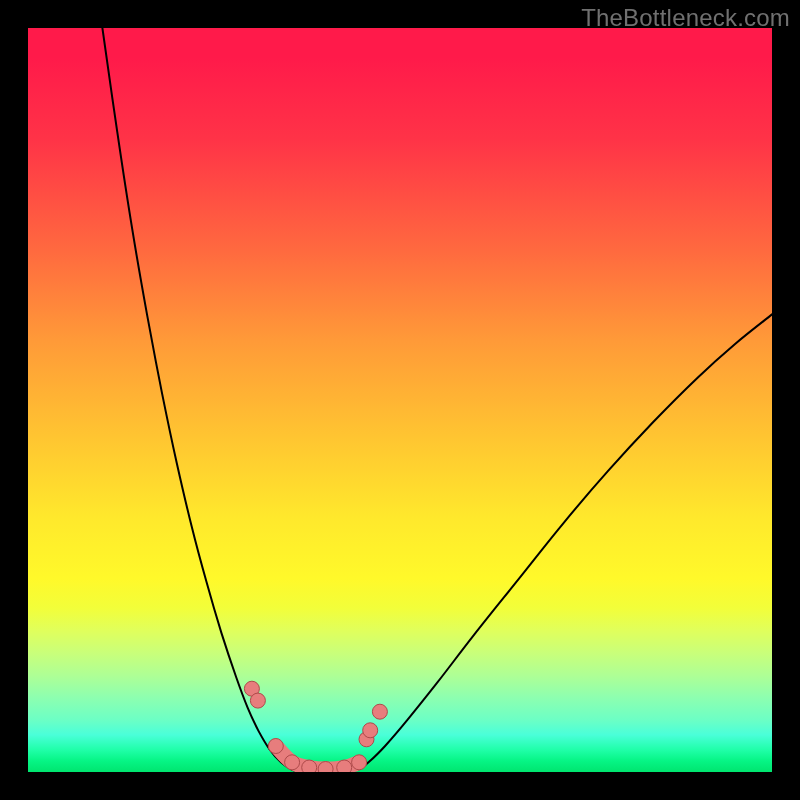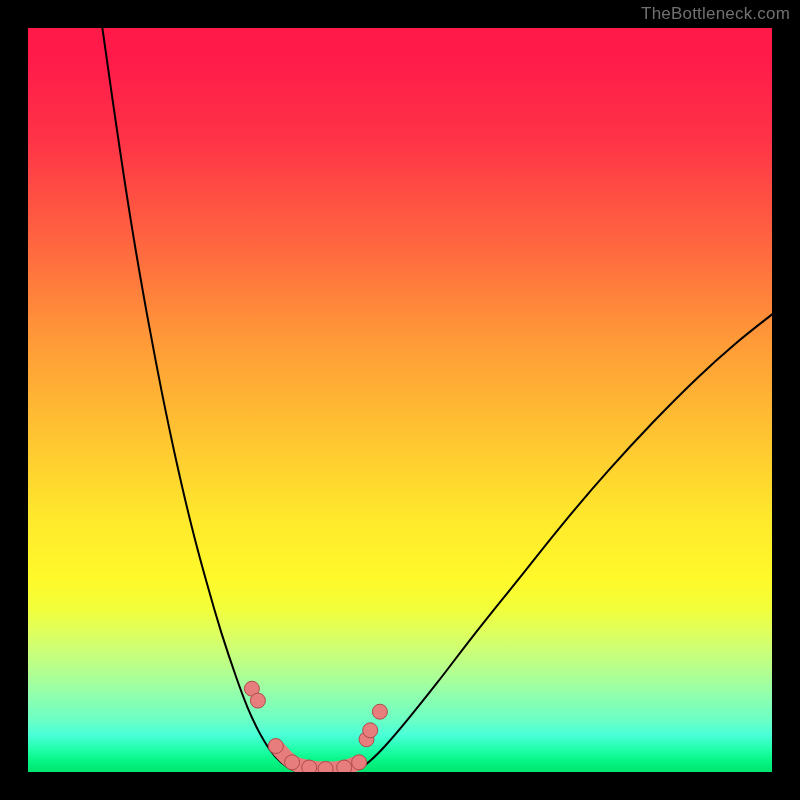--- a/index.html
+++ b/index.html
@@ -71,21 +71,21 @@
     stroke: #e77d7d;
     stroke-width: 15;
     stroke-linecap: round;
     stroke-linejoin: round;
   }
   .watermark {
     position: absolute;
     top: 4px;
     right: 10px;
     color: #707070;
-    font-size: 17px;
+    font-size: 24px;
     letter-spacing: 0.2px;
     font-weight: 400;
   }
 </style>
 </head>
 <body>
 
 <div class="frame">
   <div class="plot-area">
     <svg class="svg-layer" viewBox="0 0 744 744" preserveAspectRatio="none">

